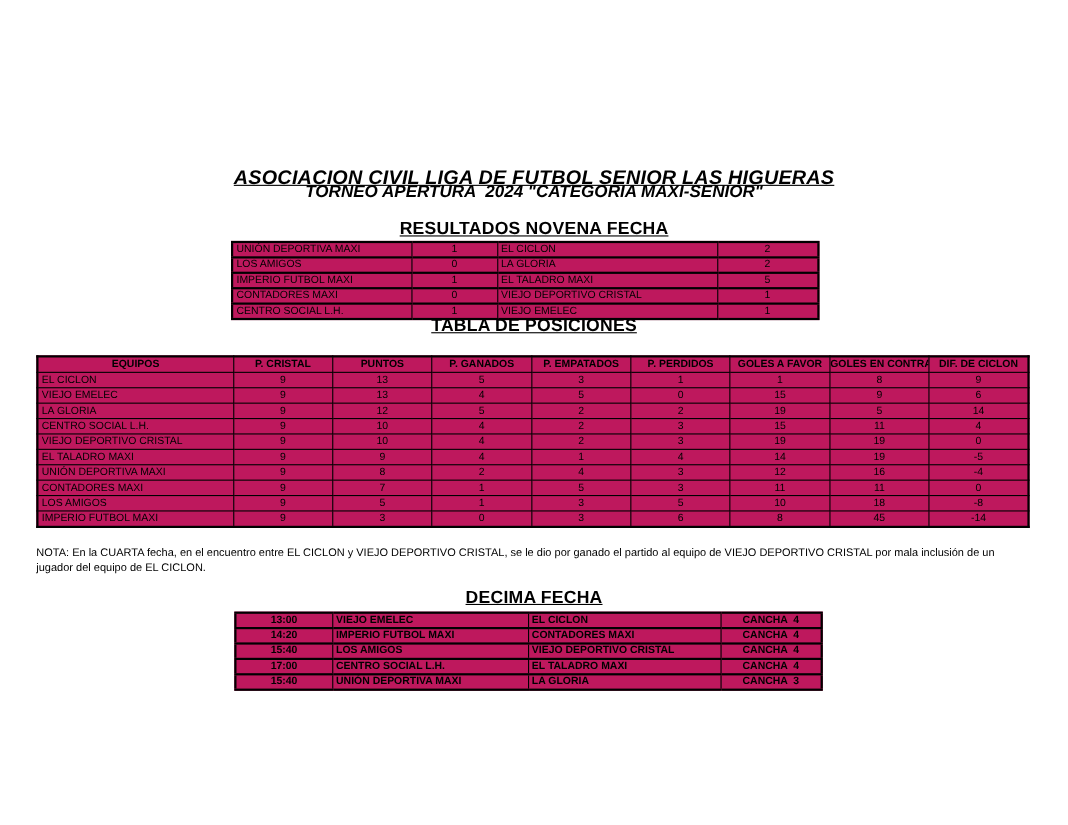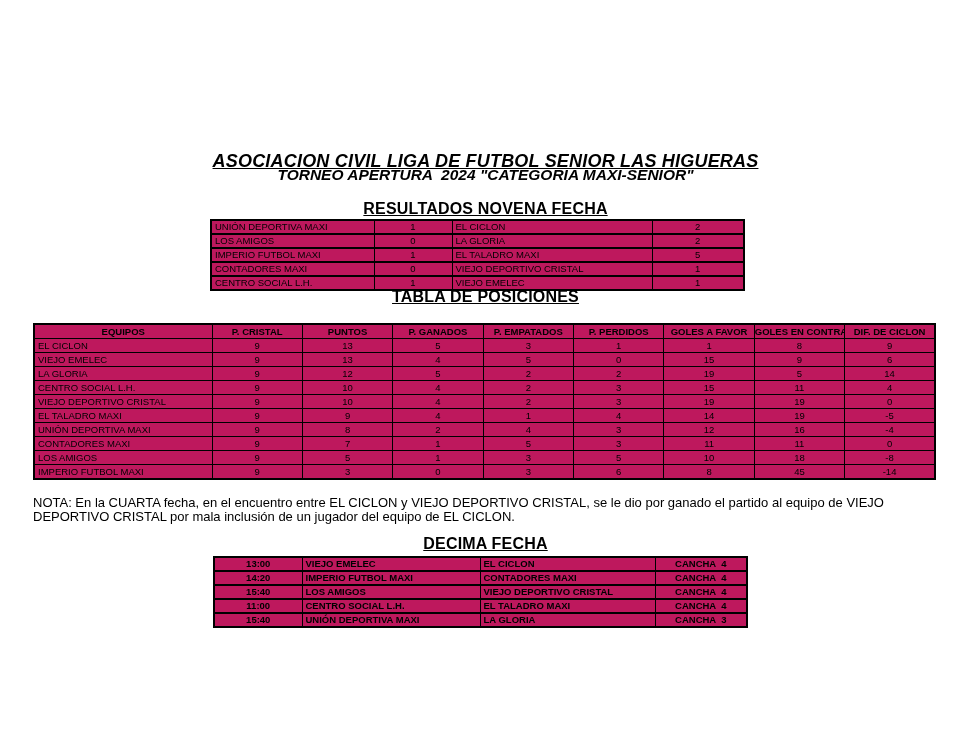--- a/index.html
+++ b/index.html
@@ -76,21 +76,21 @@
   .standings-table th, .standings-table td {
     border: 1px solid #000;
     height: 13px; line-height: 13px;
   }
   .standings-table th { font-weight: bold; text-align: center; }
 
   
   .note {
     position: absolute;
     left: 33px; top: 496px; width: 893px;
-    font-size: 13px;
+    font-size: 10px;
     line-height: 14px;
   }
 
   
   .schedule-table { left: 213px; top: 556px; width: 533px; border: 2px solid #000; }
   .schedule-table td {
     border: 1px solid #000;
     border-top: 2px solid #000;
     border-bottom: 2px solid #000;
     height: 12px; line-height: 12px; font-weight: bold;
@@ -304,21 +304,21 @@
           <td class="team">CONTADORES MAXI</td>
           <td class="num pre">CANCHA  4</td>
         </tr>
         <tr>
           <td class="num">15:40</td>
           <td class="team">LOS AMIGOS</td>
           <td class="team">VIEJO DEPORTIVO CRISTAL</td>
           <td class="num pre">CANCHA  4</td>
         </tr>
         <tr>
-          <td class="num">11:00</td>
+          <td class="num">17:00</td>
           <td class="team">CENTRO SOCIAL L.H.</td>
           <td class="team">EL TALADRO MAXI</td>
           <td class="num pre">CANCHA  4</td>
         </tr>
         <tr>
           <td class="num">15:40</td>
           <td class="team">UNIÓN DEPORTIVA MAXI</td>
           <td class="team">LA GLORIA</td>
           <td class="num pre">CANCHA  3</td>
         </tr>

